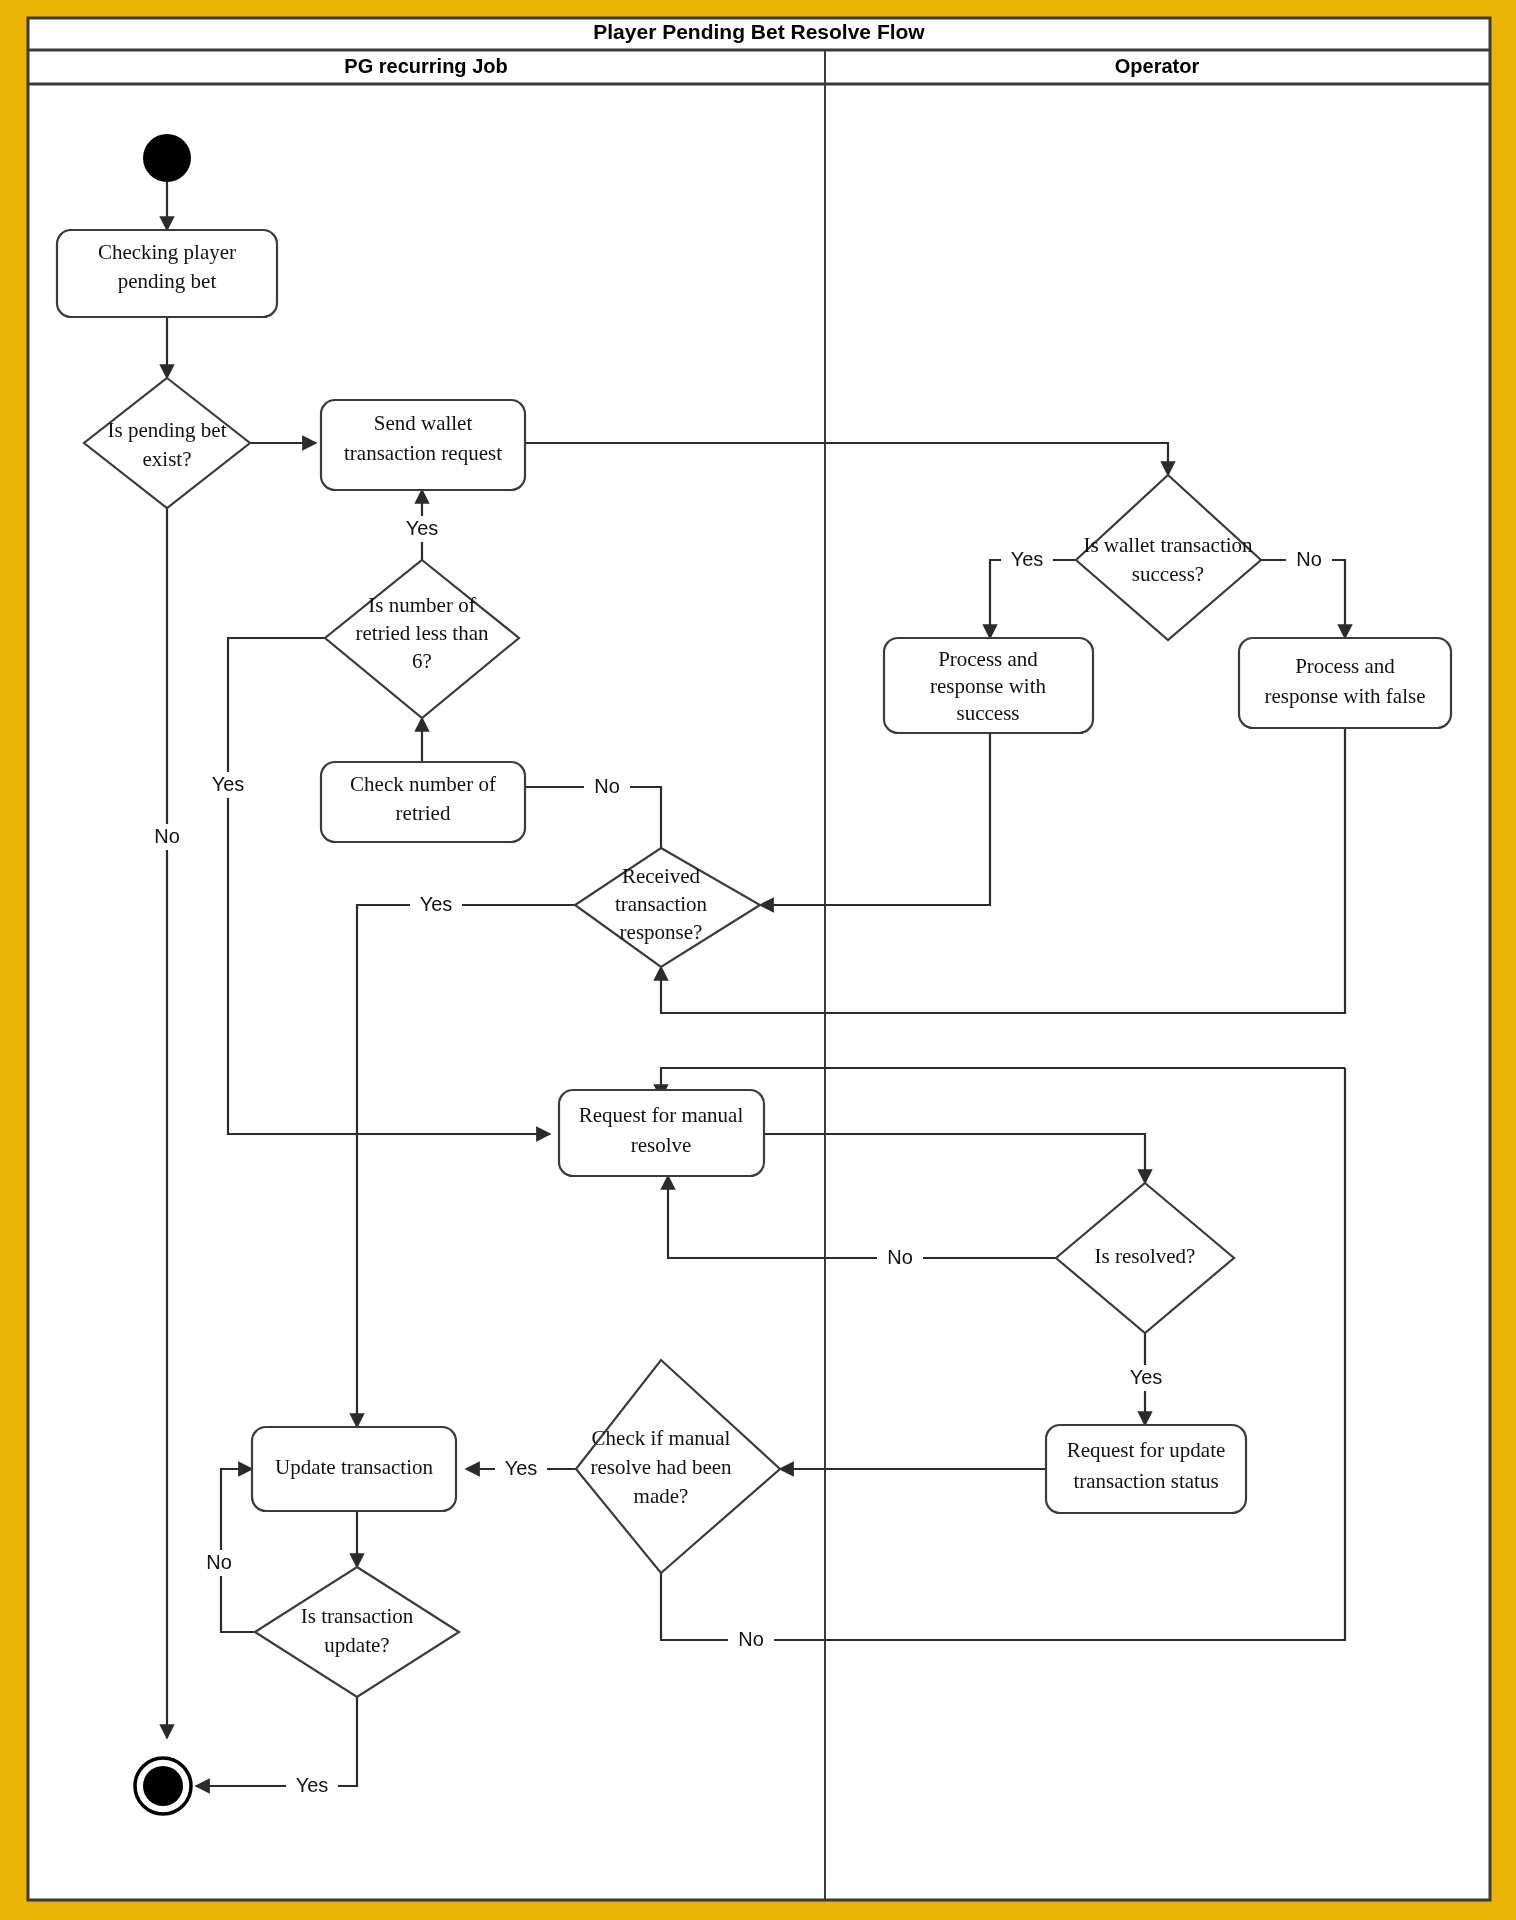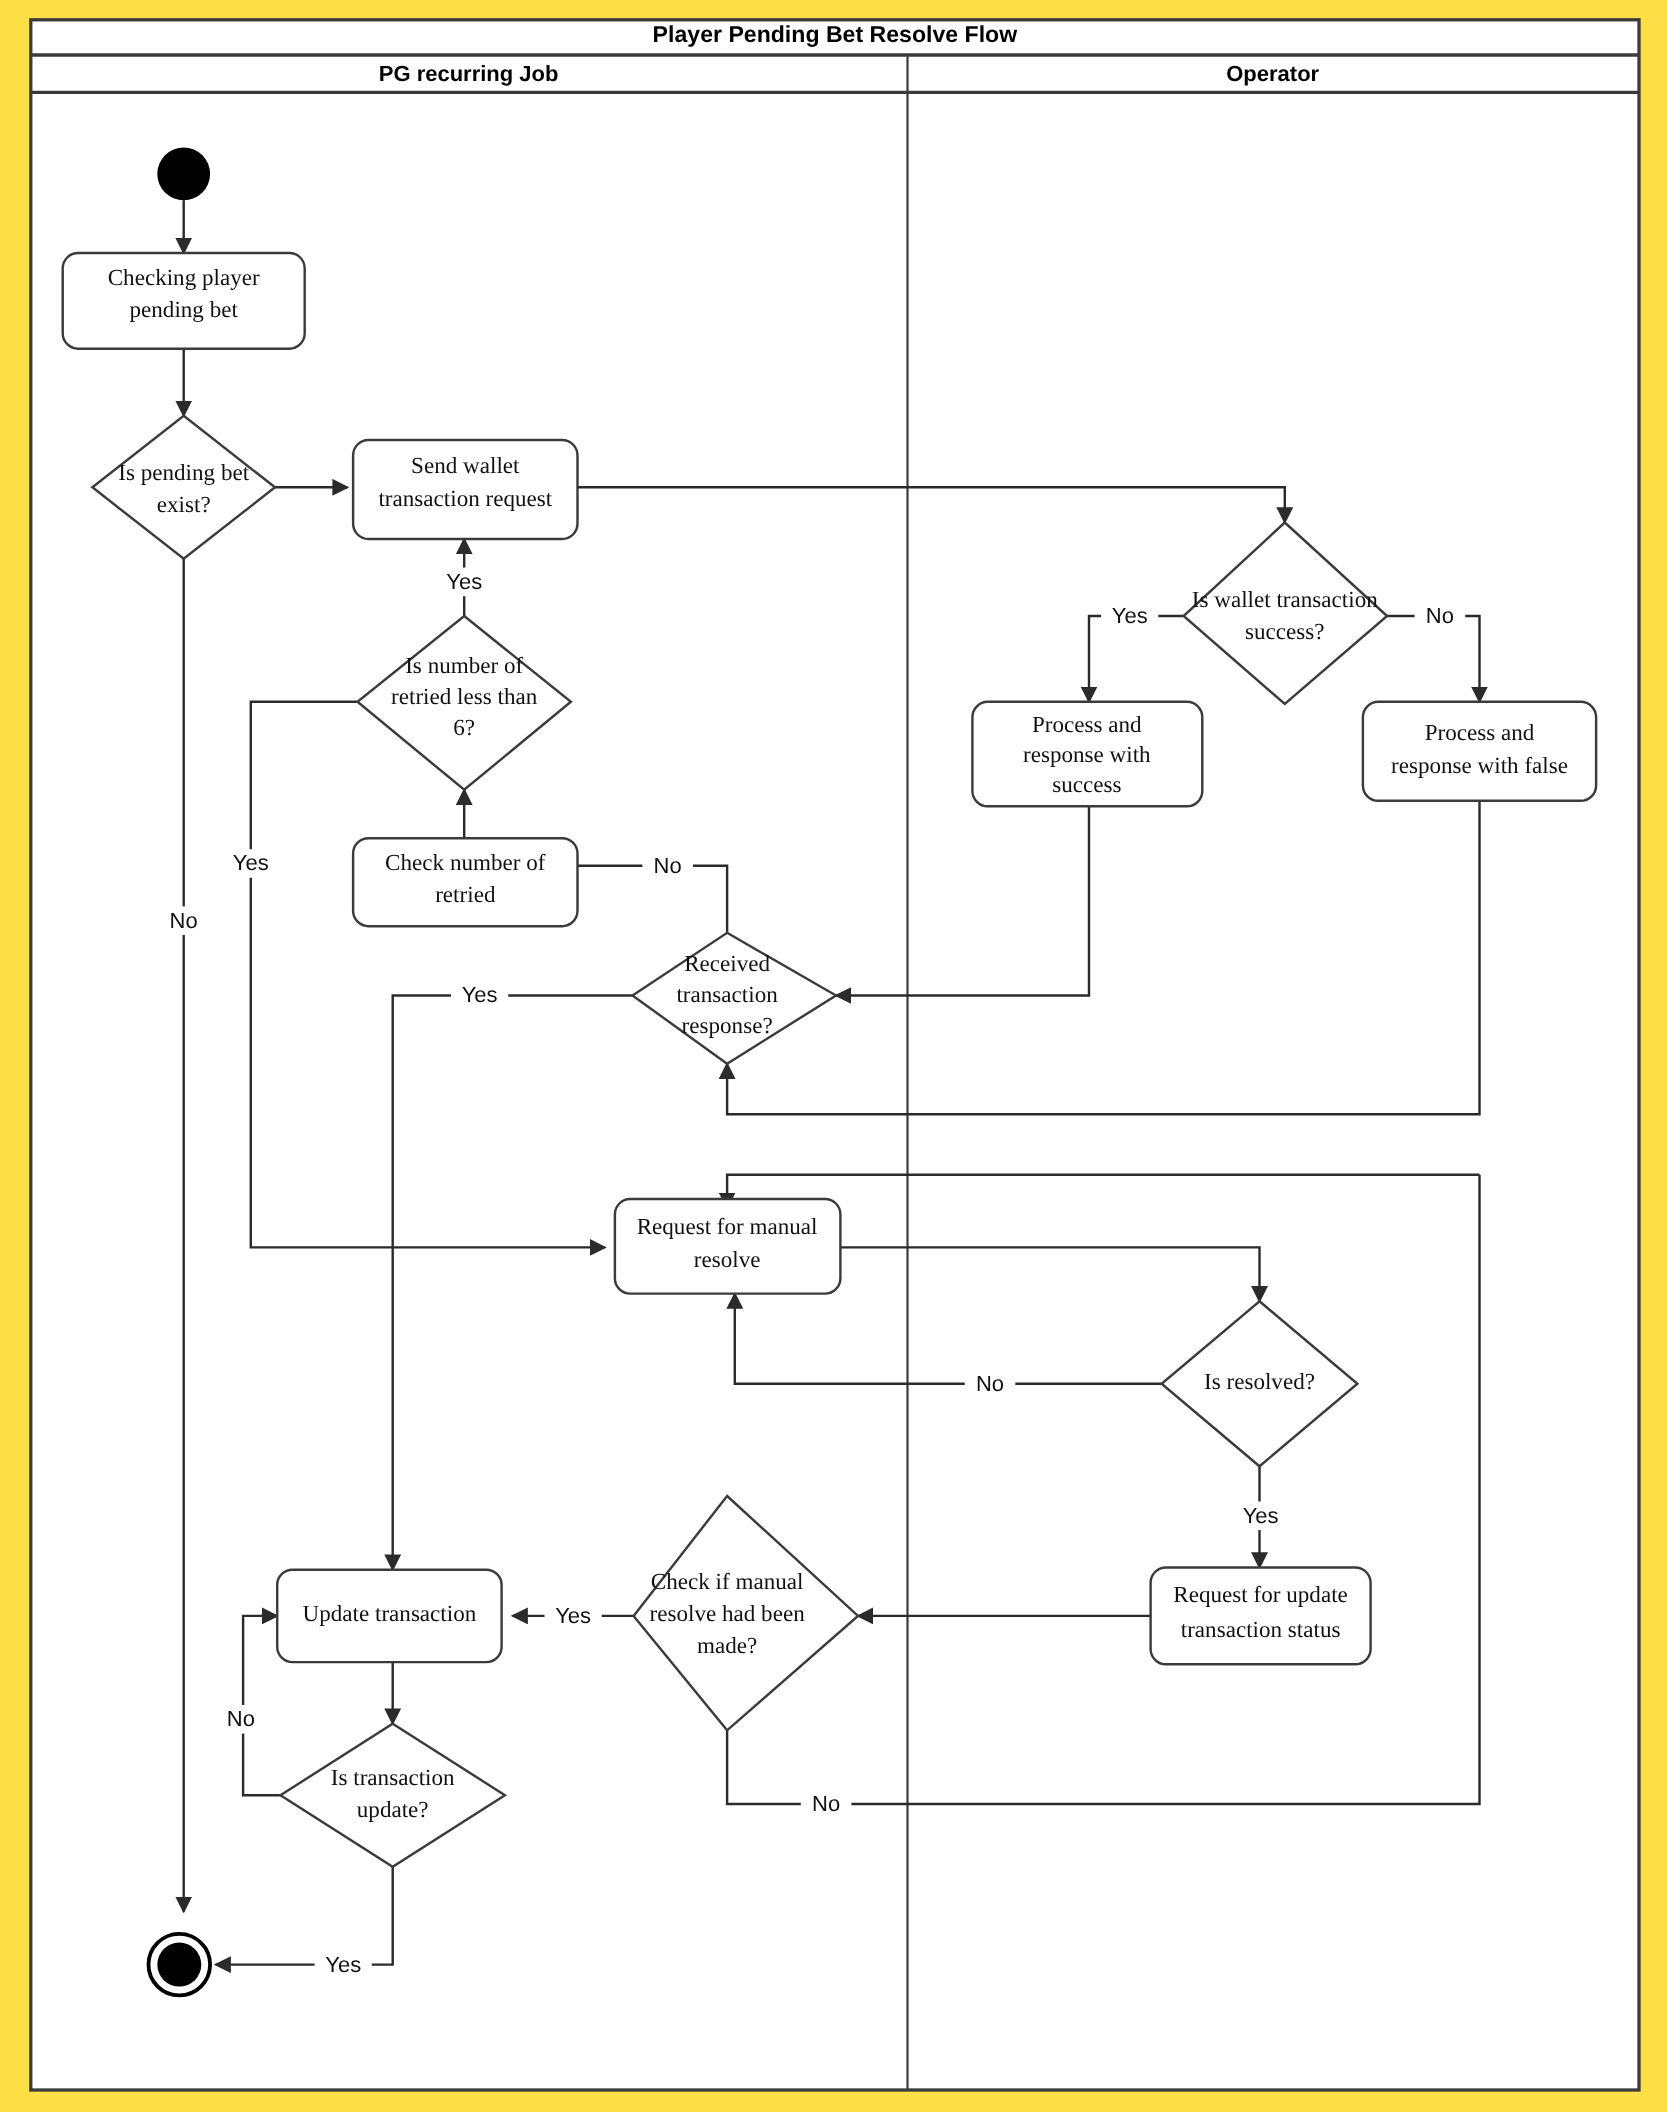--- a/index.html
+++ b/index.html
@@ -7,21 +7,21 @@
     padding: 0;
     background: #ffffff;
   }
   body {
     font-family: "Liberation Serif", serif;
   }
   #page {
     position: relative;
     width: 1516px;
     height: 1920px;
-    background: #fde047;
+    background: #eab308;
     overflow: hidden;
   }
   svg.diagram {
     display: block;
     width: 1516px;
     height: 1920px;
   }
   .frame-rect {
     fill: #ffffff;
     stroke: #3b3b3b;

